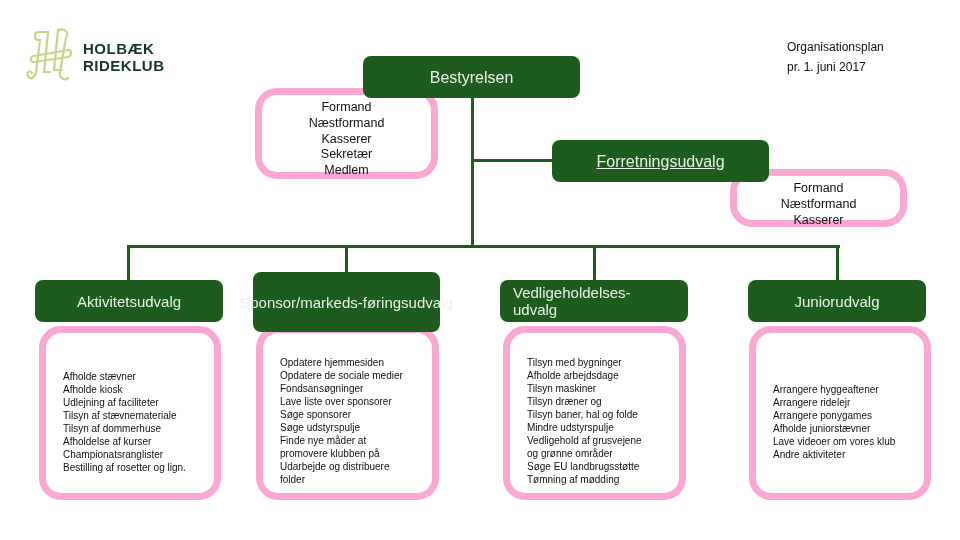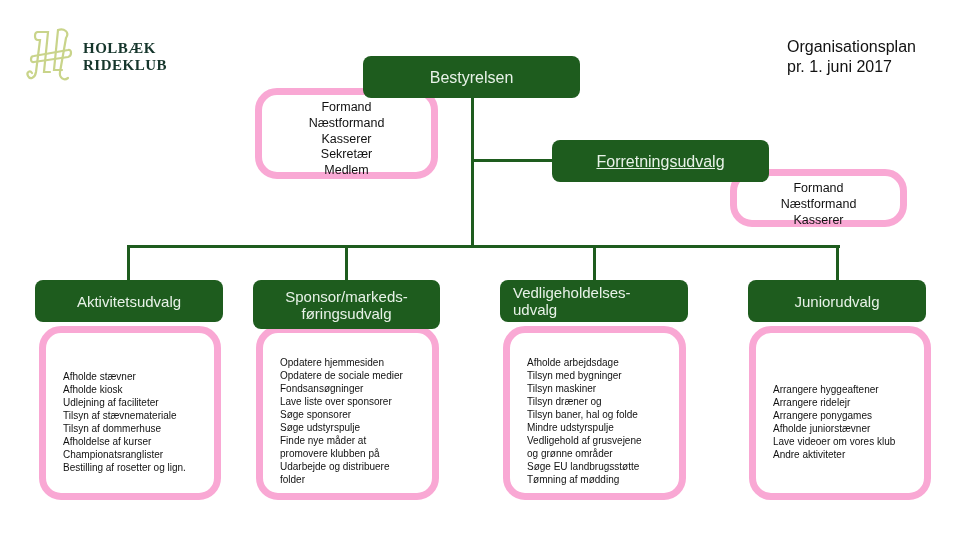--- a/index.html
+++ b/index.html
@@ -11,22 +11,22 @@
     position: absolute; background: #1e5c1e; color: #e8f2e8;
     border-radius: 8px; display: flex; align-items: center; justify-content: center;
     text-align: center; font-size: 15px; line-height: 17px;
   }
   .box {
     position: absolute; background: #fff; border: 7px solid #f9a8d4; border-radius: 22px;
   }
   .center-list { text-align: center; font-size: 12.5px; line-height: 15.8px; color: #111; }
   .list { font-size: 10px; line-height: 13px; color: #111; }
   .list div, .center-list div { white-space: nowrap; }
-  .title-block { font-size: 16px; line-height: 20px; color: #111; }
-  .logo-text { font-family: Liberation Serif, serif; font-weight: bold; font-size: 15px; line-height: 17px; color: #16362c; letter-spacing: 0.5px; }
+  .title-block { font-size: 12px; line-height: 20px; color: #111; }
+  .logo-text { font-family: Liberation Sans, sans-serif; font-weight: bold; font-size: 15px; line-height: 17px; color: #16362c; letter-spacing: 0.5px; }
 </style>
 </head>
 <body>
 
 <div class="abs" style="left:24px; top:26px; width:160px; height:60px;">
   <svg class="abs" style="left:0; top:0;" width="52" height="60" viewBox="0 0 52 60">
     <g fill="none" stroke="#c9d48a" stroke-width="2.2" stroke-linecap="round">
       <path d="M14 6 C10 6 10 14 14 14 L16 14 L12 46 C11 52 6 54 4 50 C2 46 6 44 8 47"></path>
       <path d="M14 6 L24 6 L20 46 L26 46"></path>
       <path d="M34 4 C40 2 46 6 42 12 L36 46 C35 52 40 55 44 52"></path>
@@ -94,28 +94,28 @@
   <div>Opdatere de sociale medier</div>
   <div>Fondsansøgninger</div>
   <div>Lave liste over sponsorer</div>
   <div>Søge sponsorer</div>
   <div>Søge udstyrspulje</div>
   <div>Finde nye måder at</div>
   <div>promovere klubben på</div>
   <div>Udarbejde og distribuere</div>
   <div>folder</div>
 </div>
-<div class="head" style="left:253px; top:280px; width:187px; height:49px; flex-direction:column;">
+<div class="head" style="left:253px; top:272px; width:187px; height:60px; flex-direction:row;">
   <span>Sponsor/markeds-</span>
   <span>føringsudvalg</span>
 </div>
 
 <div class="box list" style="left:503px; top:326px; width:183px; height:174px; padding:23px 0 0 17px;">
+  <div>Tilsyn med bygninger</div>
   <div>Afholde arbejdsdage</div>
-  <div>Tilsyn med bygninger</div>
   <div>Tilsyn maskiner</div>
   <div>Tilsyn dræner og</div>
   <div>Tilsyn baner, hal og folde</div>
   <div>Mindre udstyrspulje</div>
   <div>Vedligehold af grusvejene</div>
   <div>og grønne områder</div>
   <div>Søge EU landbrugsstøtte</div>
   <div>Tømning af mødding</div>
 </div>
 <div class="head" style="left:500px; top:280px; width:188px; height:42px; flex-direction:column; align-items:flex-start; padding-left:13px; text-align:left;">

